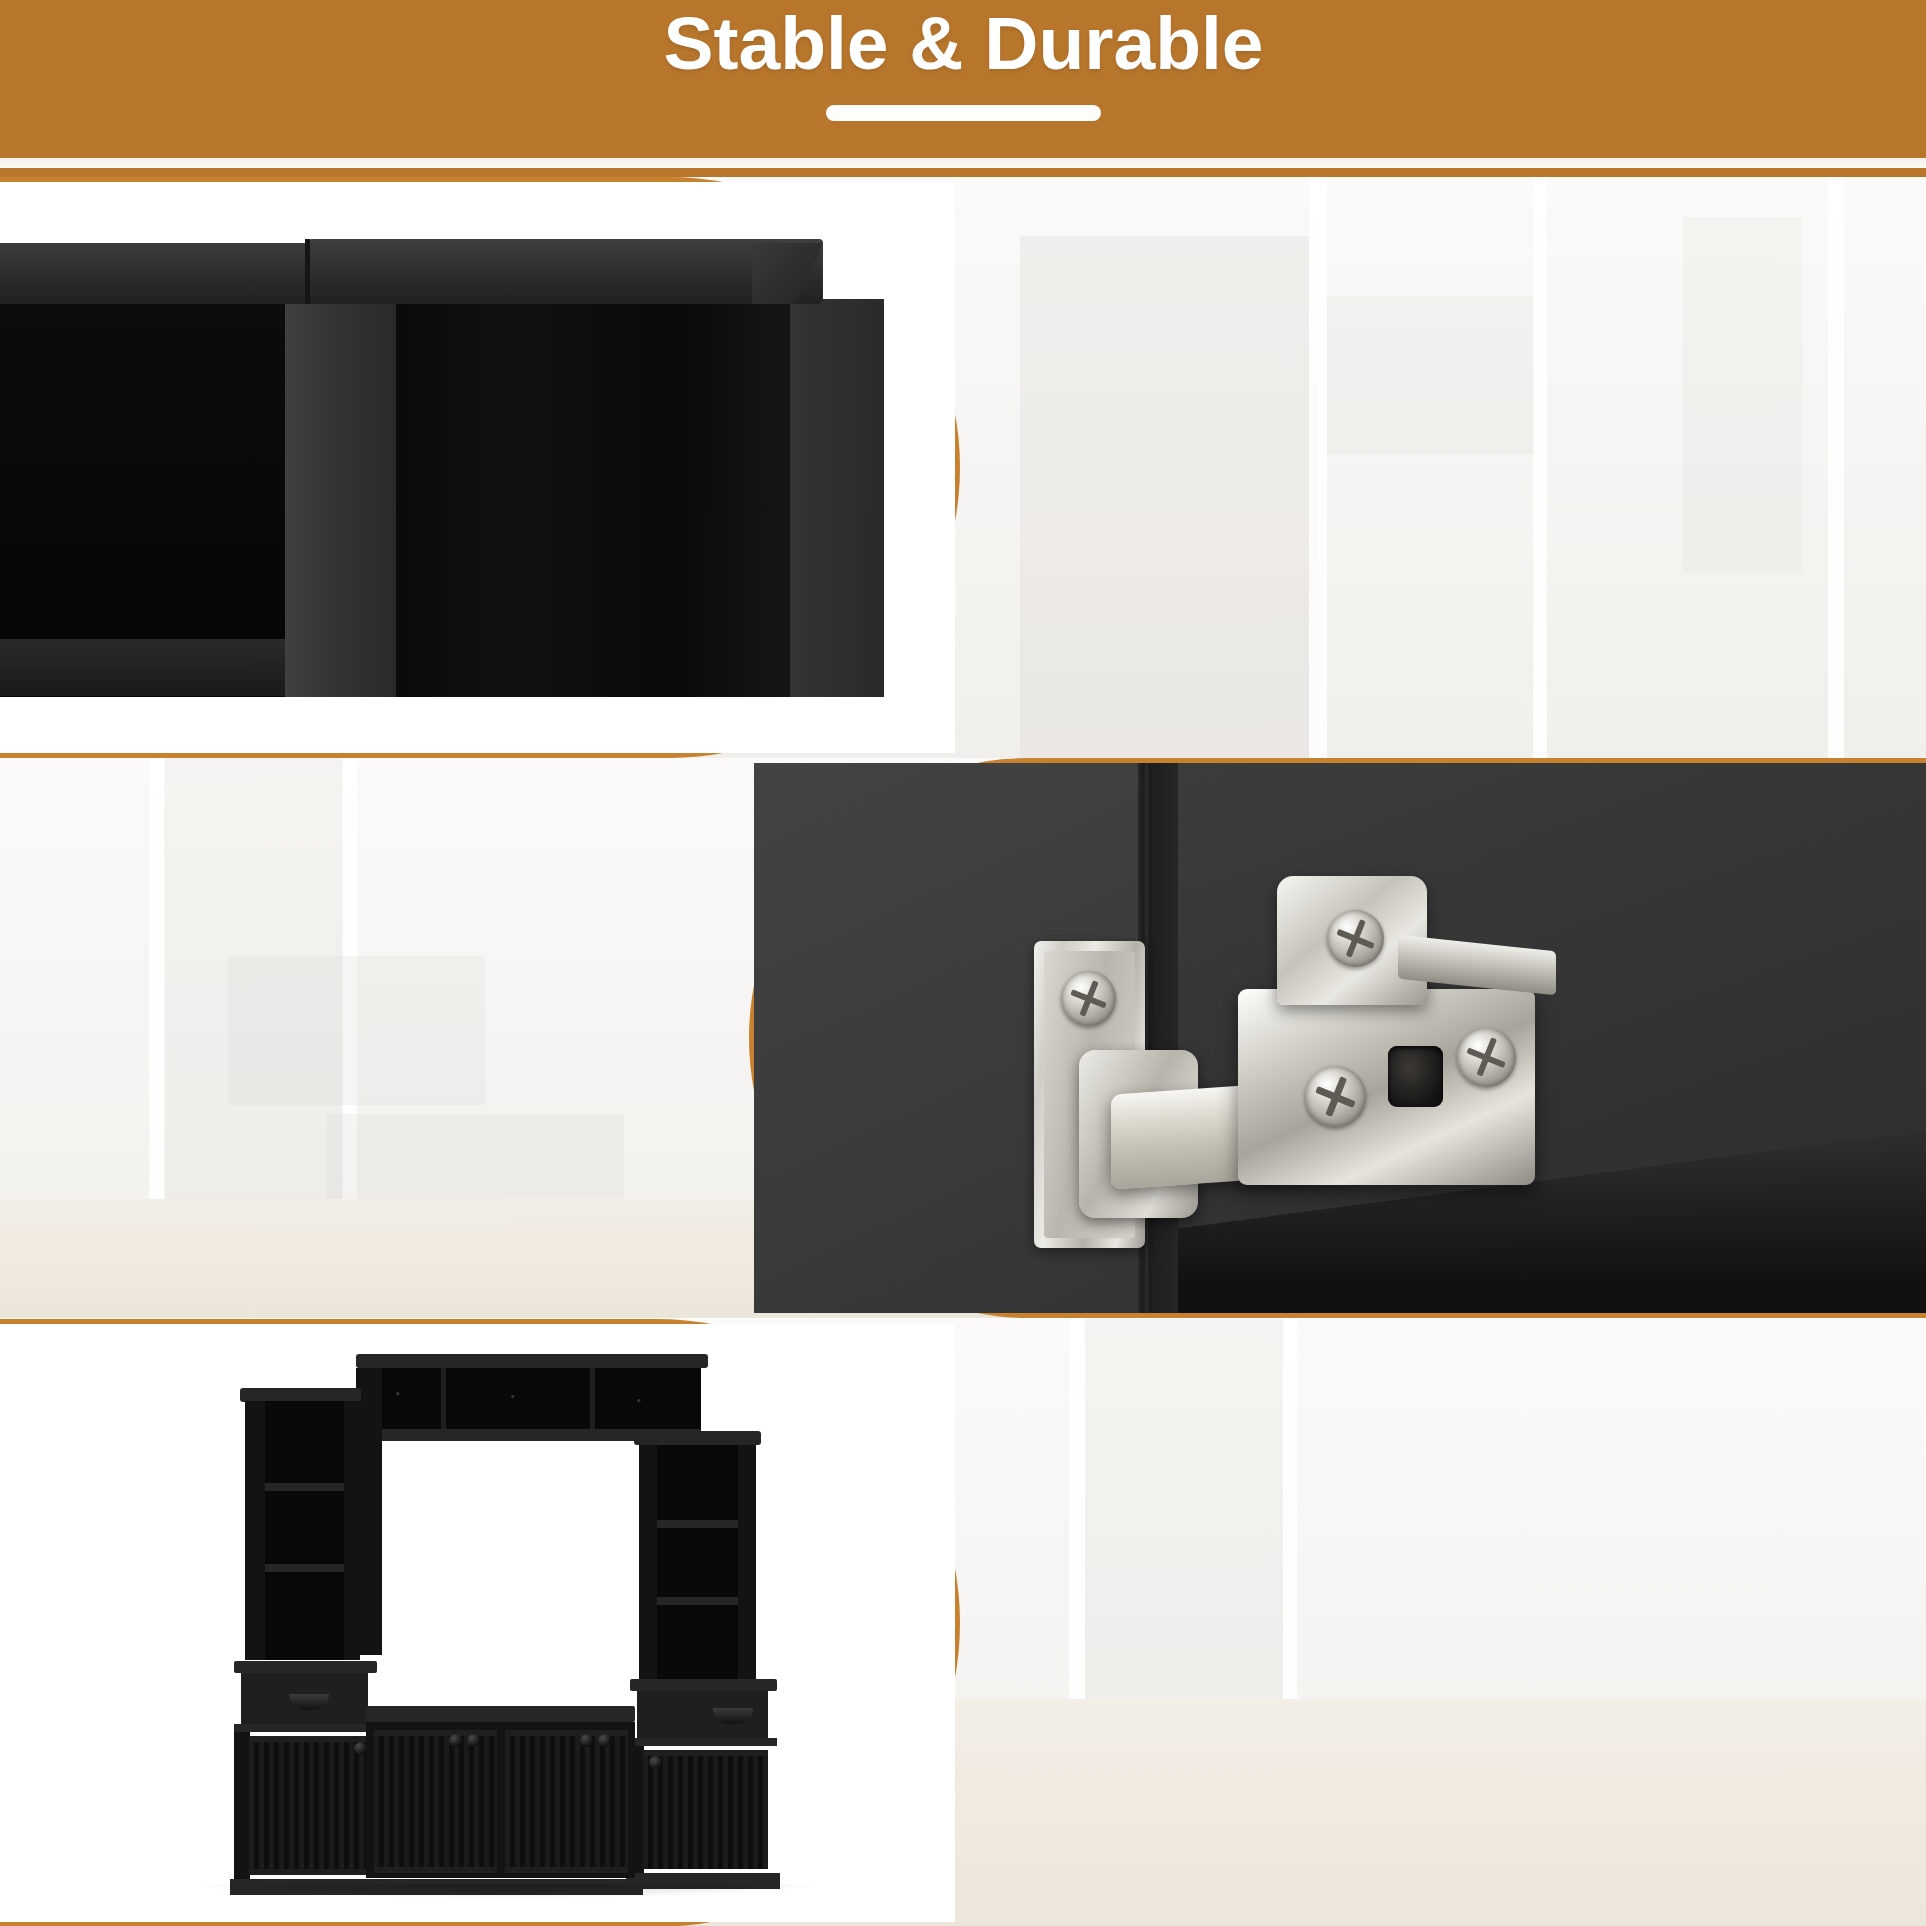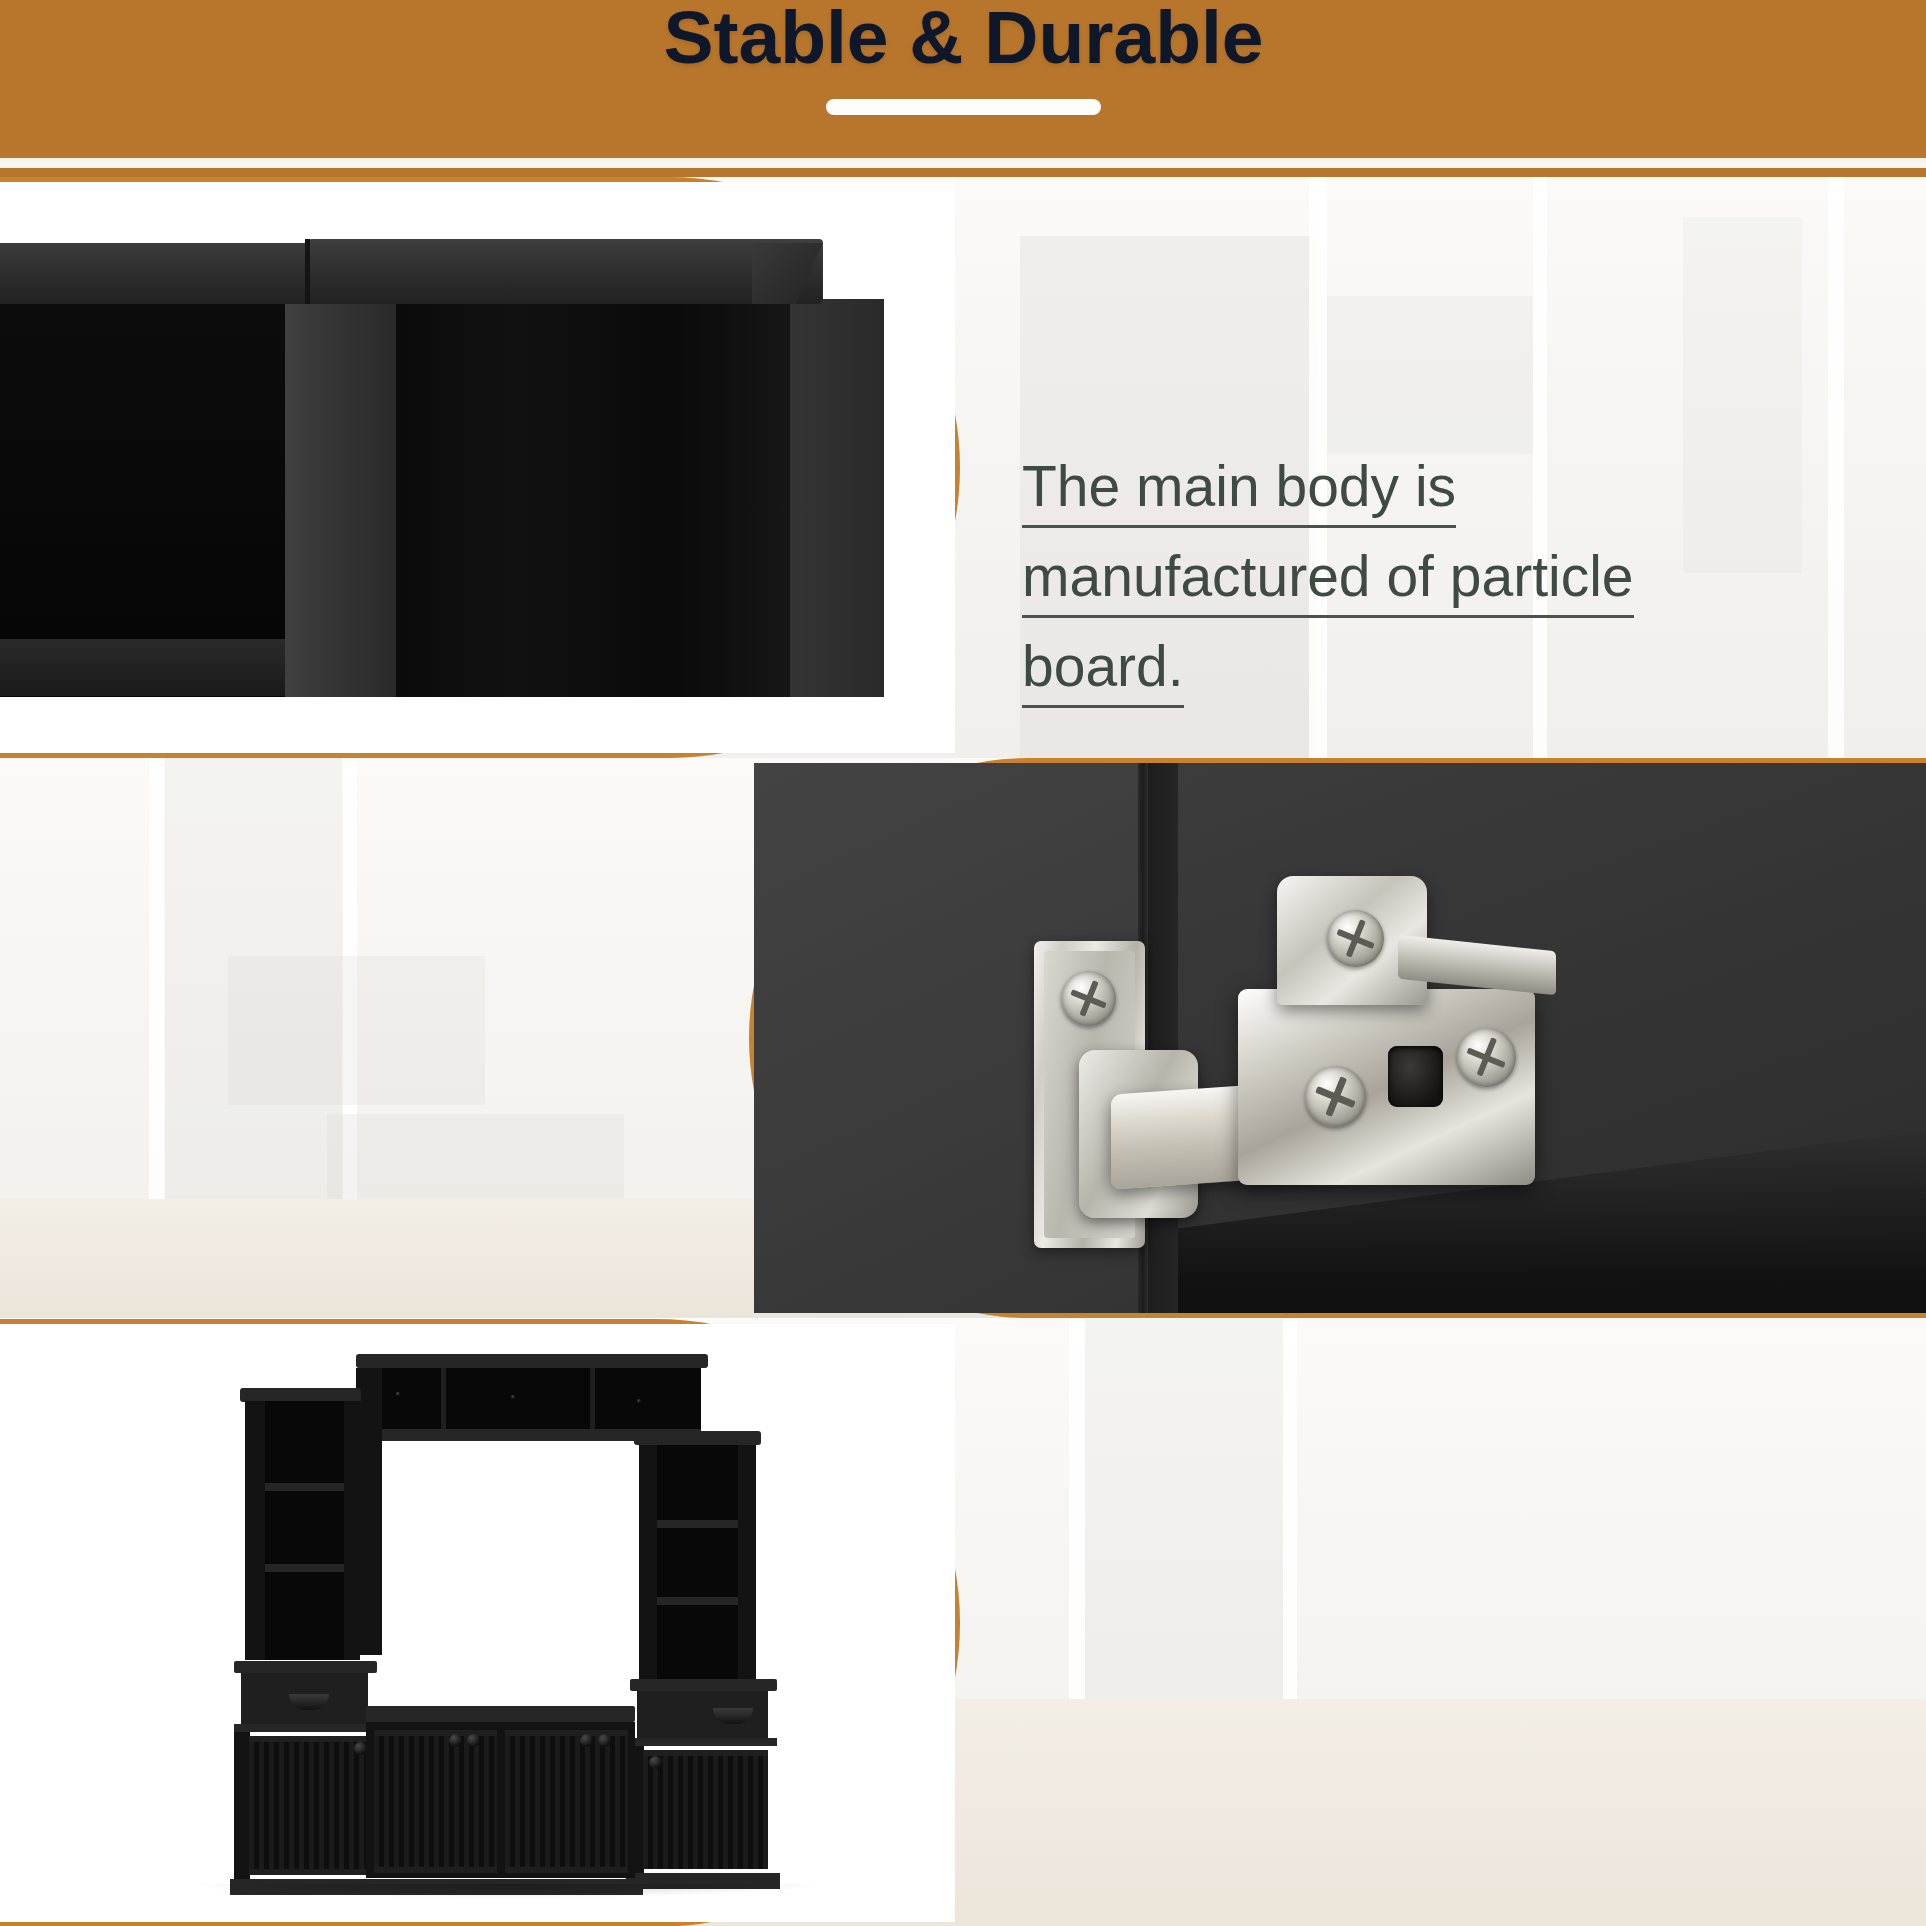--- a/index.html
+++ b/index.html
@@ -11,22 +11,22 @@
     position:relative;
   }
 
   
   .header{
     position:absolute; left:0; top:0; width:1927px; height:158px;
     background:#b8762c;
     display:flex; flex-direction:column; align-items:center; justify-content:flex-start;
   }
   .header-title{
-    color:#0f172a; font-size:75px; font-weight:bold; letter-spacing:0px;
-    line-height:1; margin-top:0;
+    color:#ffffff; font-size:75px; font-weight:bold; letter-spacing:0px;
+    line-height:1; margin-top:6px;
     text-shadow:0 2px 4px rgba(0,0,0,.12);
   }
   .header-rule{
     width:275px; height:16px; background:#fdfdfb; border-radius:8px; margin-top:24px;
   }
   .header-thinline{
     position:absolute; left:0; top:168px; width:1927px; height:9px; background:#b8762c;
   }
   .header-gap{
     position:absolute; left:0; top:158px; width:1927px; height:10px;
@@ -290,25 +290,20 @@
       <div class="p1-cavity-floor"></div>
       <div class="p1-post"></div>
       <div class="p1-door"></div>
       <div class="p1-sidewall"></div>
       <div class="p1-top2"></div>
       <div class="p1-top"></div>
       <div class="p1-seam"></div>
     </div>
   </div>
 
-  <div class="copy" id="copy1">
-    <span class="line">The main body is</span>
-    <span class="line">manufactured of particle</span>
-    <span class="line">board.</span>
-  </div>
 </section>
 
 <section class="panel" id="panel2">
   <div class="panel-bg"></div>
   <div class="room-wash">
     <div class="wall" style="left:0;top:0;width:1927px;height:560px;"></div>
     <div class="panelline" style="left:149px;top:0;width:16px;height:560px;"></div>
     <div class="shade" style="left:164px;top:0;width:178px;height:560px;opacity:.3;"></div>
     <div class="panelline" style="left:343px;top:0;width:14px;height:560px;"></div>
     <div class="shade" style="left:228px;top:198px;width:257px;height:149px;opacity:.4;"></div>

